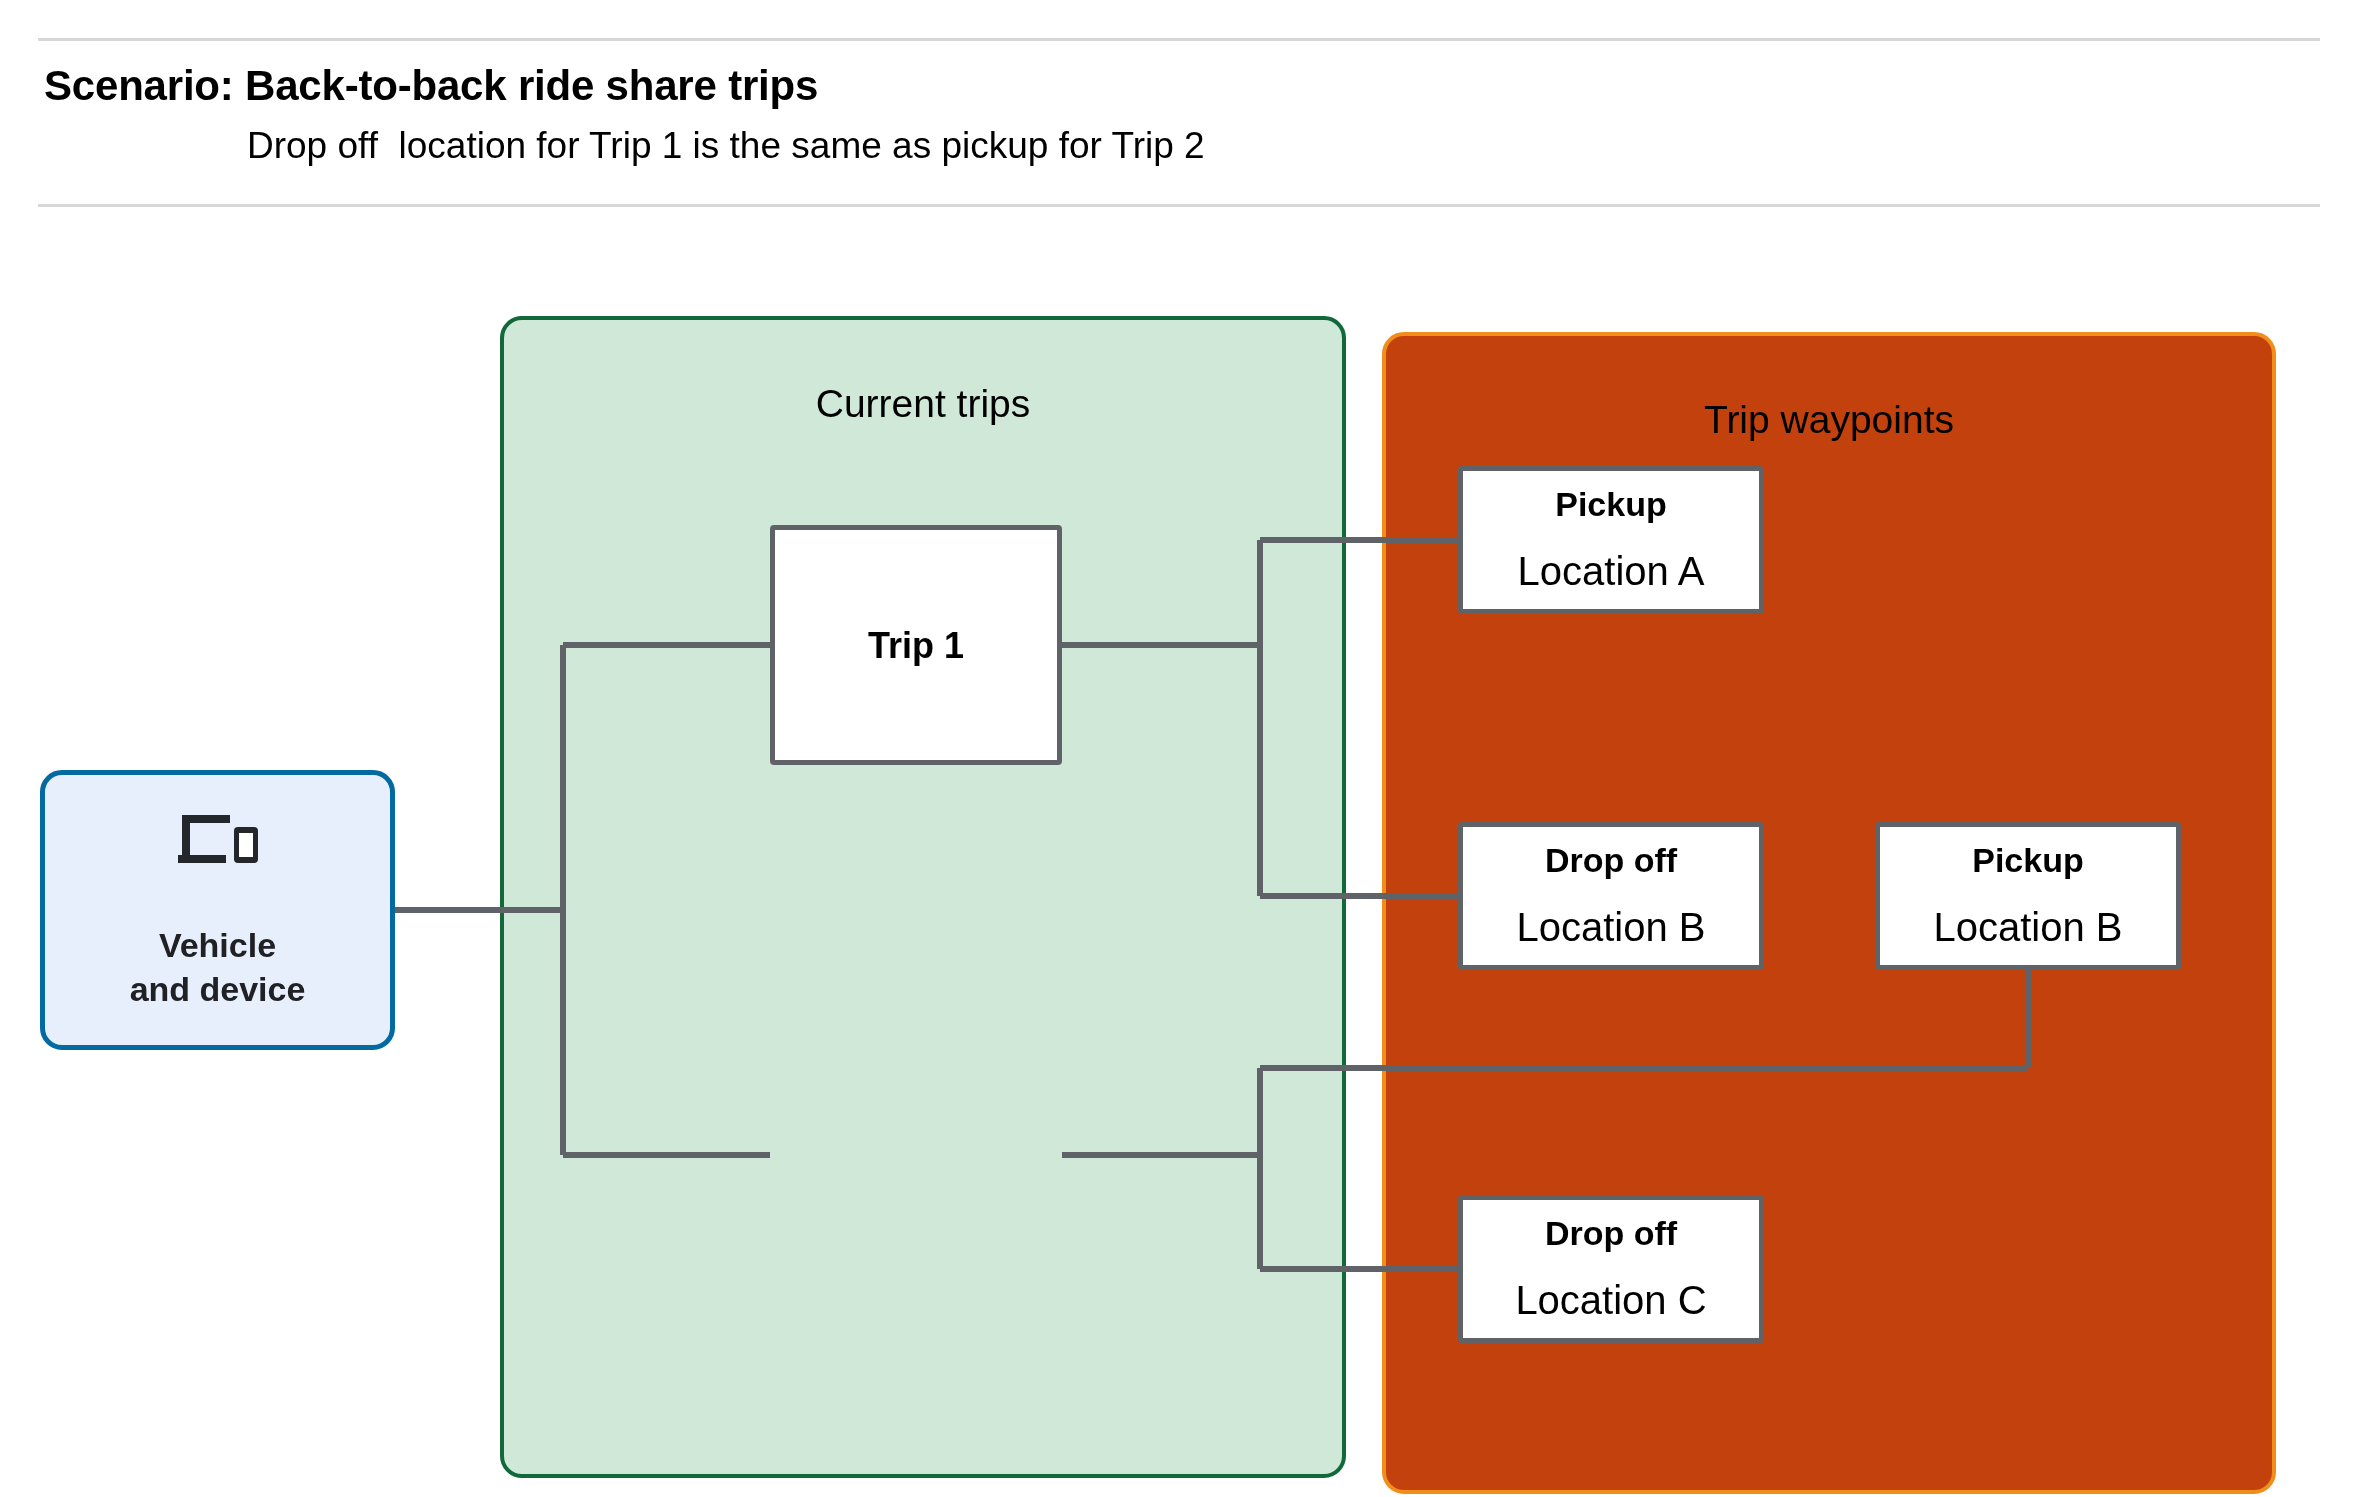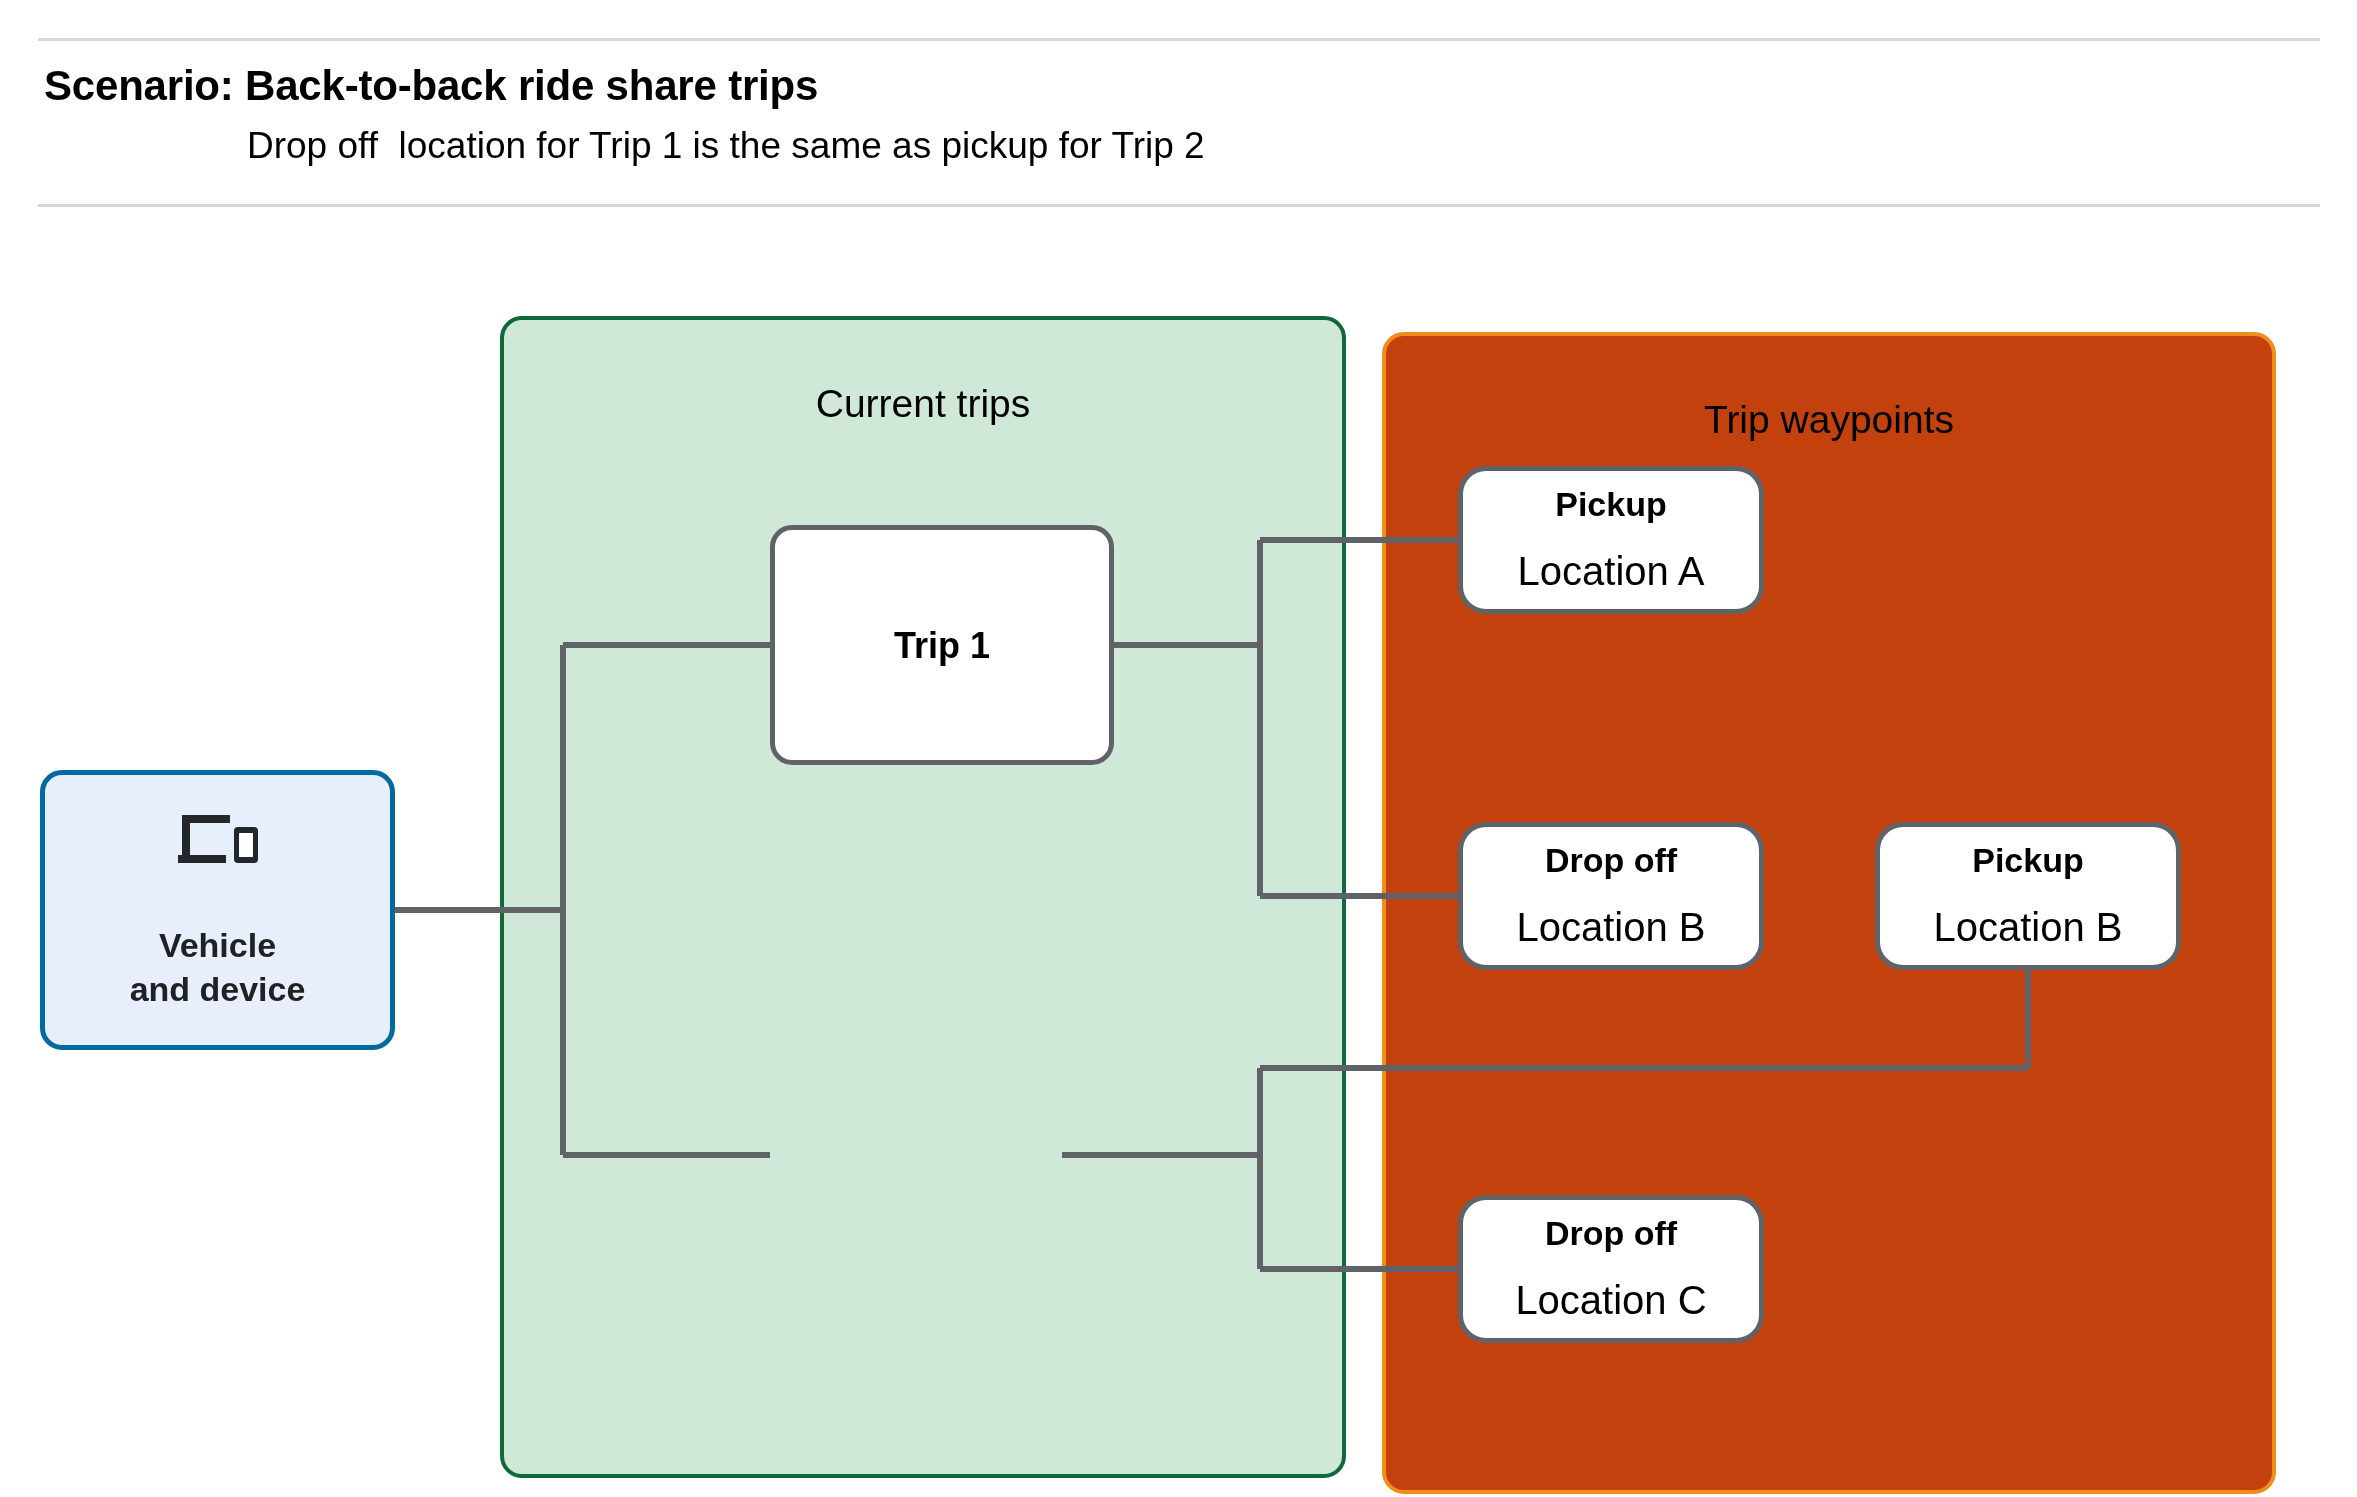--- a/index.html
+++ b/index.html
@@ -94,43 +94,43 @@
   
   .node {
     position: absolute;
     box-sizing: border-box;
     display: flex;
     flex-direction: column;
     align-items: center;
     justify-content: center;
     background: #ffffff;
     border: 5px solid #5f6368;
-    border-radius: 28px;
+    border-radius: 4px;
     text-align: center;
   }
   .node-title {
     font-size: 34px;
     font-weight: bold;
     color: #000000;
     white-space: pre;
     line-height: 1.25;
   }
   .node-sub {
     font-size: 40px;
     font-weight: normal;
     color: #000000;
     white-space: pre;
     line-height: 1.3;
     margin-top: 20px;
   }
 
   .trip-node {
-    width: 344px;
+    width: 292px;
     height: 240px;
-    border-radius: 22px;
+    border-radius: 4px;
   }
   .trip-node .node-title { font-size: 36px; }
   #node-trip-1 { left: 770px; top: 525px; }
   #node-trip-2 { left: 770px; top: 1035px; }
 
   .waypoint-node {
     width: 306px;
     height: 148px;
   }
   #node-pickup-a   { left: 1458px; top: 466px; }

